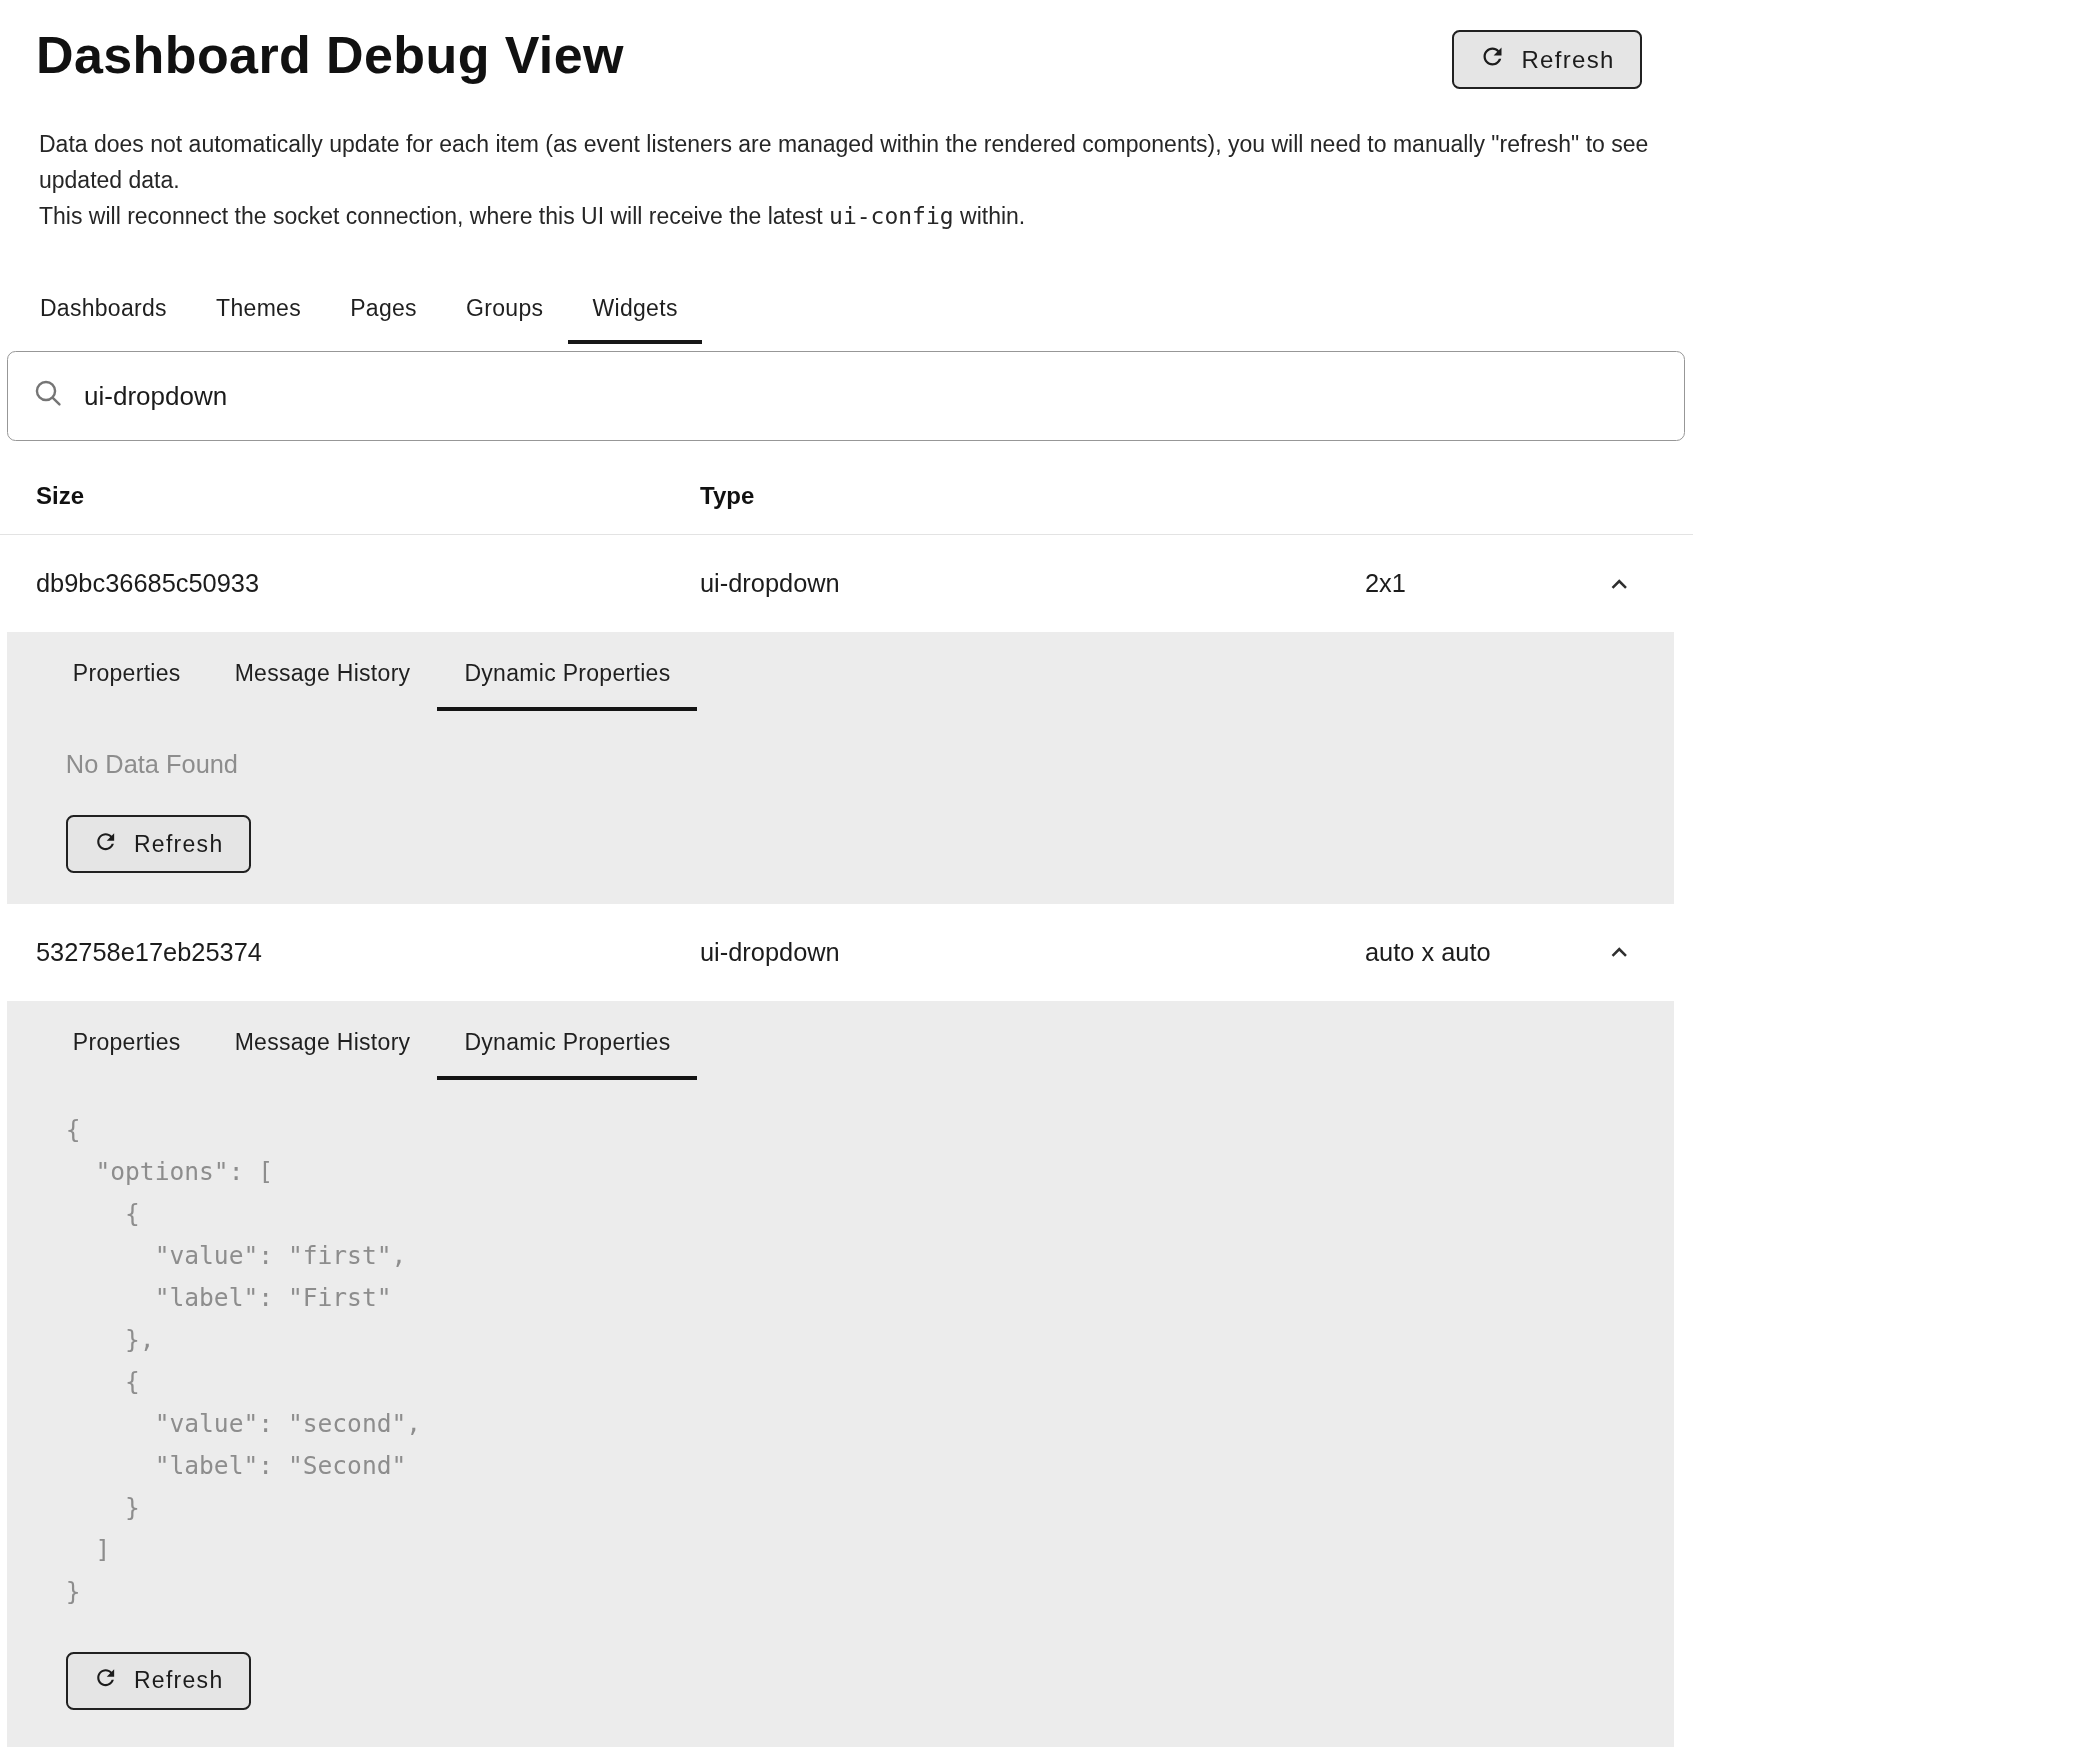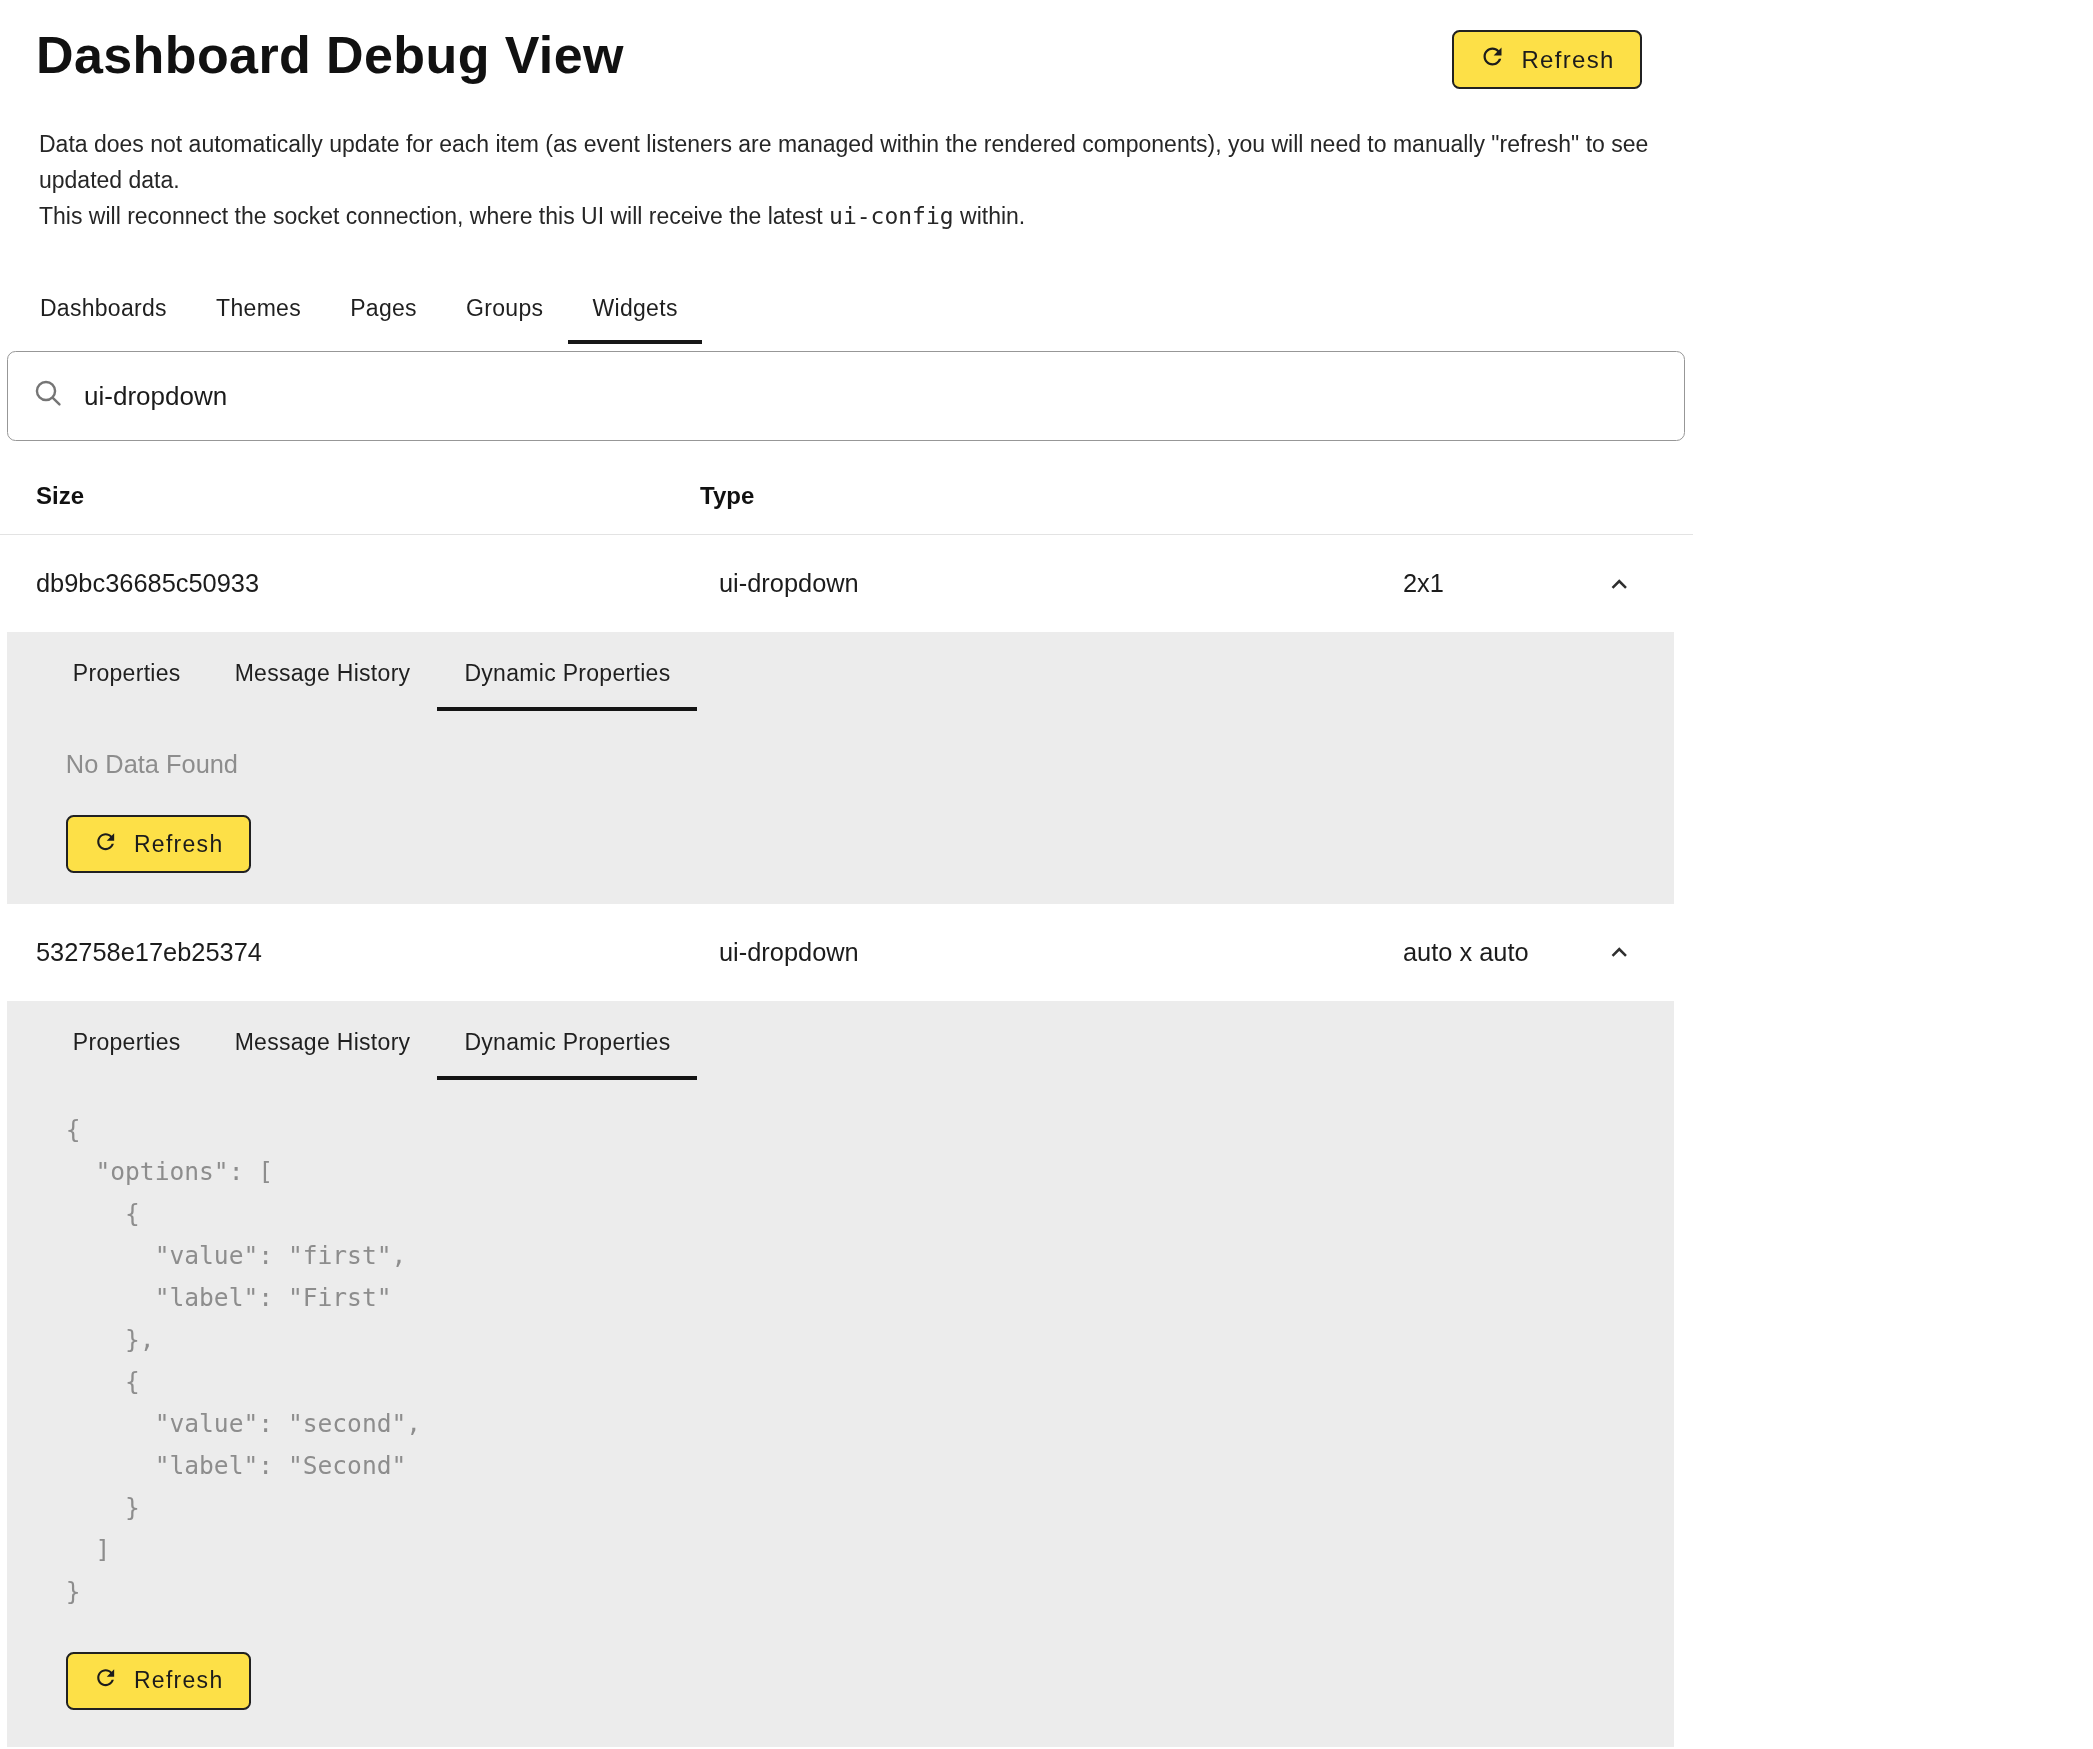--- a/index.html
+++ b/index.html
@@ -12,21 +12,21 @@
     overflow: hidden;
   }
   .page { position: relative; width: 1693px; height: 1749px; }
 
   
   .header { display: flex; justify-content: space-between; align-items: flex-start; padding: 25.4px 51px 0 36px; }
   .page-title { font-size: 52px; font-weight: 700; color: #111; letter-spacing: 0.4px; }
   .btn {
     display: inline-flex; align-items: center; gap: 15.3px;
     border: 2.1px solid #212121; border-radius: 7.6px;
-    background: #fde047; color: #1c1c1c;
+    background: #e5e5e5; color: #1c1c1c;
     height: 59px; padding: 0 25.4px;
     font-family: "Liberation Sans", sans-serif;
     font-size: 24px; letter-spacing: 1.3px; cursor: pointer;
   }
   .btn svg { flex: 0 0 auto; }
   .header .btn { margin-top: 5.1px; }
 
   
   .description { margin: 37px 39px 0; font-size: 23px; line-height: 36px; color: #262626; }
   .description code { font-family: "DejaVu Sans Mono", monospace; font-size: 23px; }
@@ -46,21 +46,21 @@
   .search-box input {
     border: none; outline: none; flex: 1;
     font-family: "Liberation Sans", sans-serif;
     font-size: 26px; color: #1b1b1b; background: transparent;
   }
 
   
   .thead, .trow { display: grid; grid-template-columns: 664px 665px 1fr; align-items: center; }
   .thead { padding: 41px 0 24px; border-bottom: 1.7px solid #e3e3e3; }
   .thead .th { padding-left: 36px; font-weight: 700; font-size: 24px; color: #111; }
-  .trow { height: 97px; position: relative; font-size: 25.4px; color: #1c1c1c; cursor: pointer; gap: 19px; }
+  .trow { height: 97px; position: relative; font-size: 25.4px; color: #1c1c1c; cursor: pointer; }
   .trow .td { padding-left: 36px; }
   .row-chevron { position: absolute; right: 59px; top: 50%; transform: translateY(-50%); line-height: 0; }
 
   
   .panel { background: #ececec; margin: 0 18.6px 0 6.8px; }
   .sub-tabs { display: flex; padding-left: 39px; padding-top: 6px; }
   .sub-tab { position: relative; padding: 22px 27px 24px; font-size: 23px; letter-spacing: 0.3px; color: #1f1f1f; cursor: pointer; }
   .sub-tab.active::after { content: ""; position: absolute; left: 0; right: 0; bottom: 0; height: 4.2px; background: #141414; }
   .no-data { margin: 39px 0 0 59px; font-size: 25.4px; color: #8d8d8d; }
   .panel .btn { margin: 36px 0 30.5px 59px; height: 58px; font-size: 23px; }

